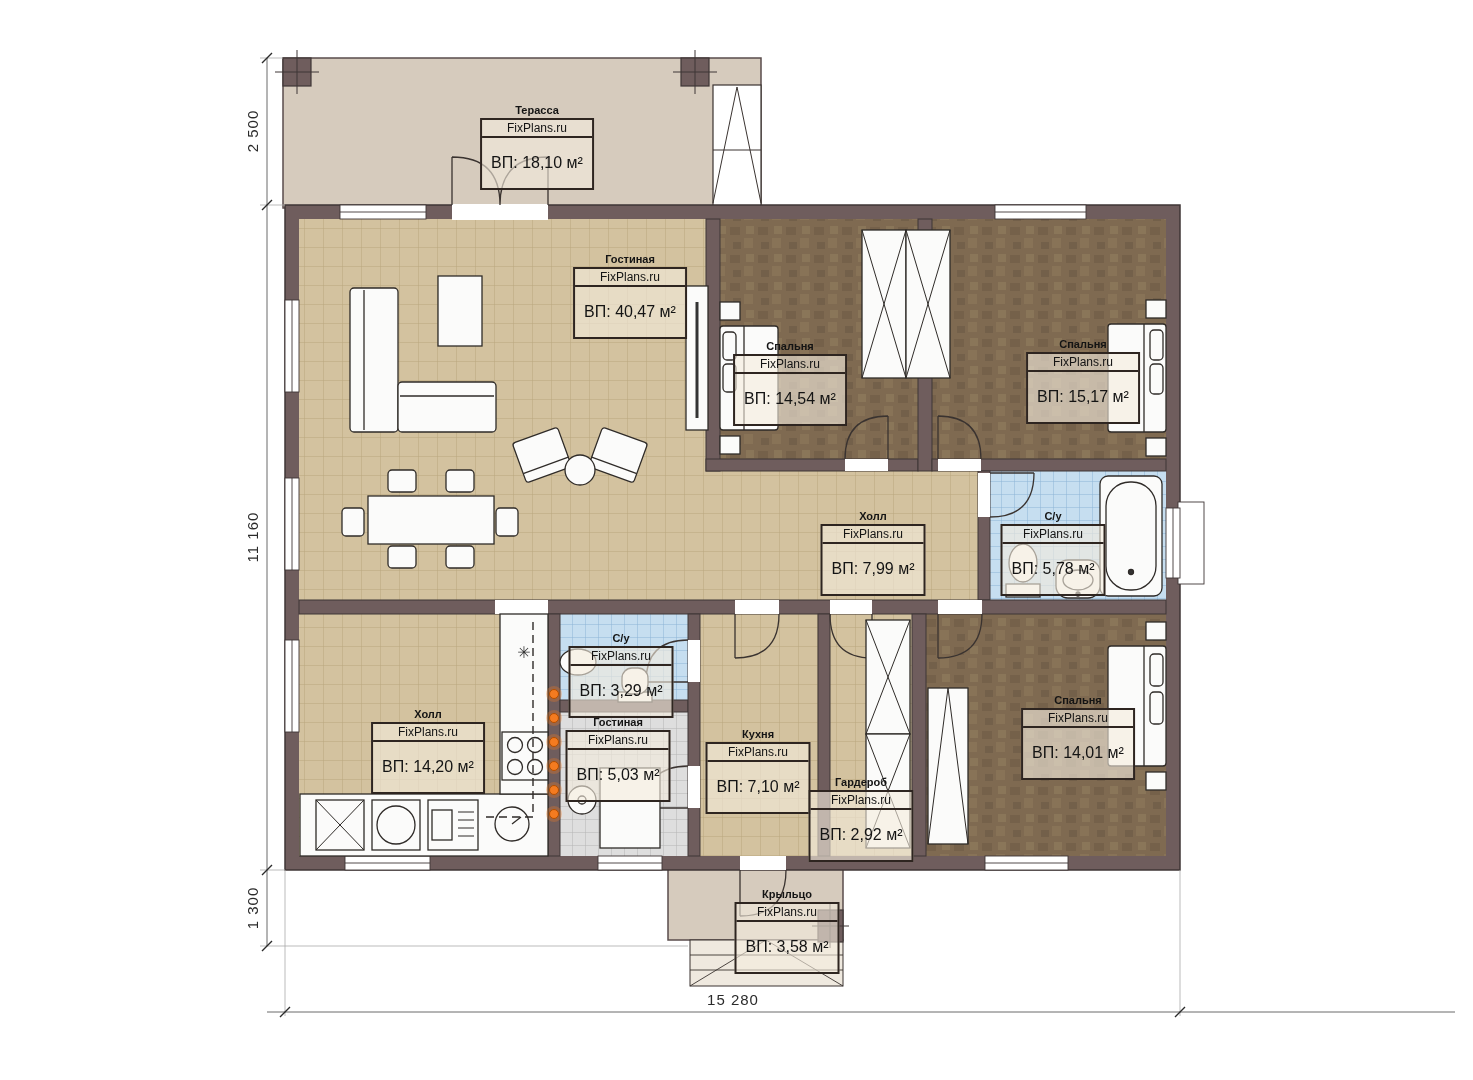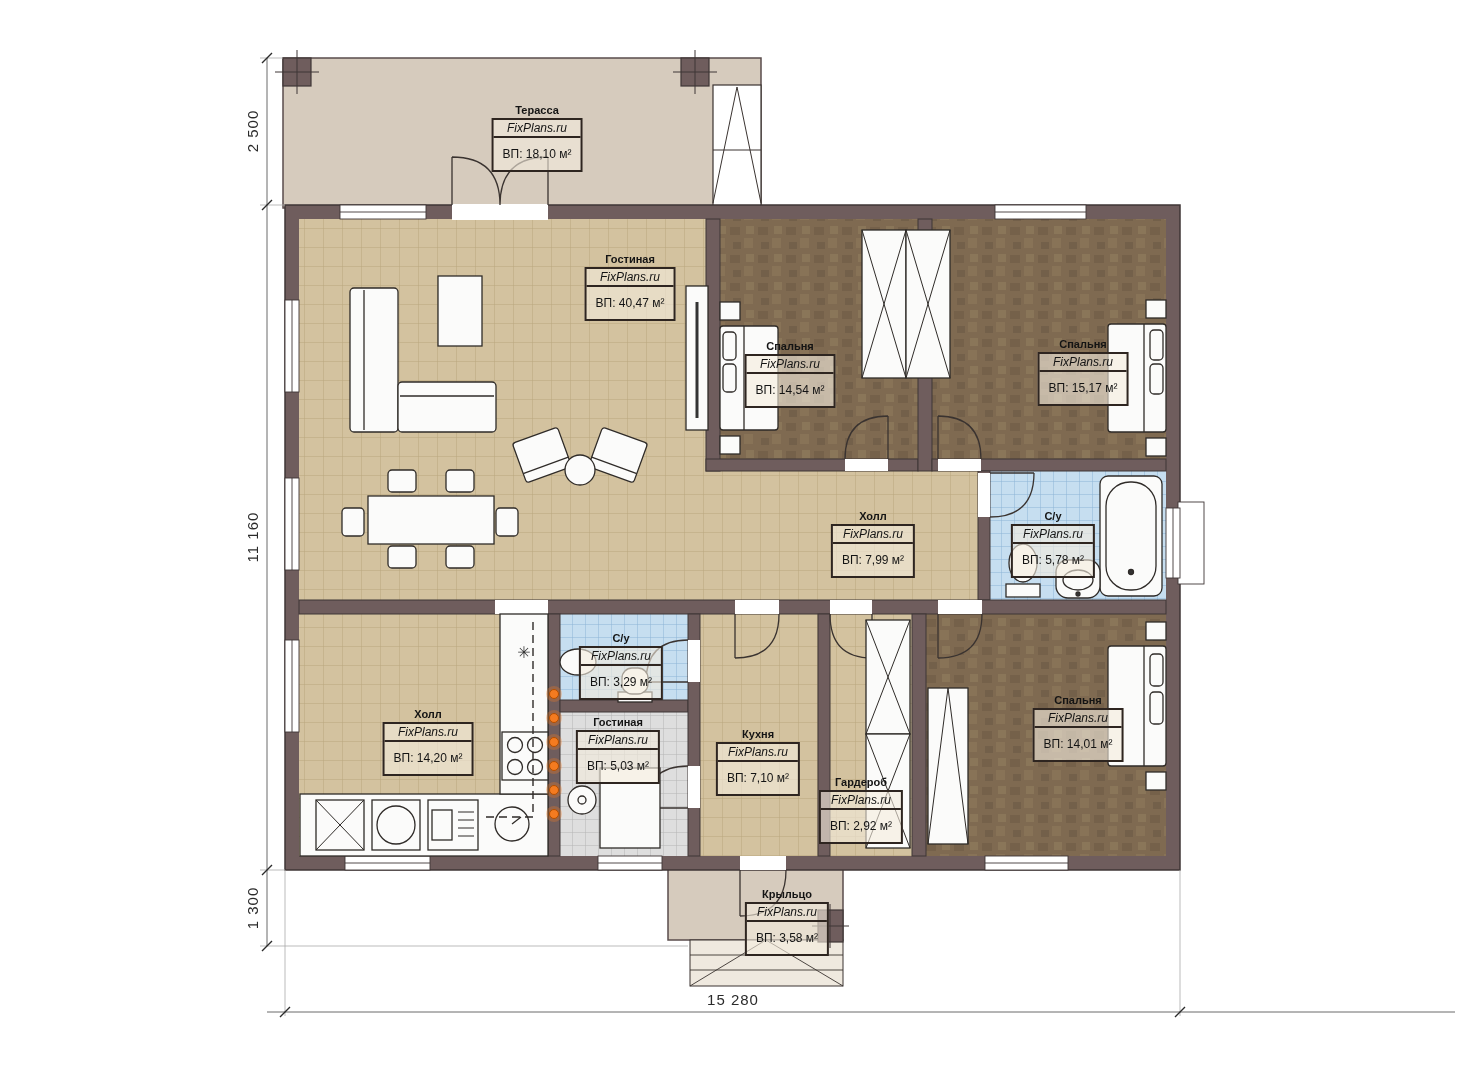--- a/index.html
+++ b/index.html
@@ -2,22 +2,22 @@
 <html><head>
 <meta charset="utf-8">
 <style>
   html,body{margin:0;padding:0;background:#ffffff;}
   .canvas{position:relative;width:1473px;height:1080px;background:#ffffff;
           font-family:"Liberation Sans",sans-serif;overflow:hidden;}
   .canvas svg{position:absolute;left:0;top:0;}
   .room-label{position:absolute;transform:translateX(-50%);text-align:center;z-index:5;}
   .room-name{font-weight:bold;font-size:11px;color:#141414;white-space:nowrap;margin-bottom:2px;}
   .room-box{display:inline-block;border:2px solid #2e2520;background:rgba(243,236,221,0.62);}
-  .room-brand{font-size:12px;color:#141414;padding:1px 9px;border-bottom:2px solid #2e2520;white-space:nowrap;font-style:italic;}
-  .room-area{font-size:12px;color:#141414;padding:9px 9px;white-space:nowrap;}
+  .room-brand{font-size:12px;color:#141414;padding:1px 9px;border-bottom:2px solid #2e2520;white-space:nowrap;}
+  .room-area{font-size:16px;color:#141414;padding:16px 9px;white-space:nowrap;}
   .dim{position:absolute;font-size:15px;color:#2b2b2b;letter-spacing:1px;white-space:nowrap;z-index:5;}
   .dim-v{transform:translate(-50%,-50%) rotate(-90deg);}
   .dim-h{transform:translate(-50%,-50%);}
 </style>
 </head>
 <body>
 
 <div class="canvas">
 
 <svg width="1473" height="1080" viewBox="0 0 1473 1080">

